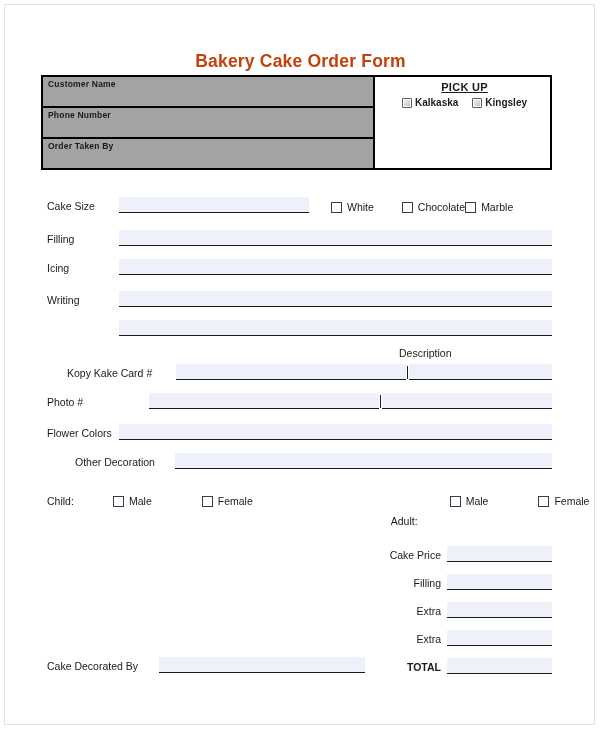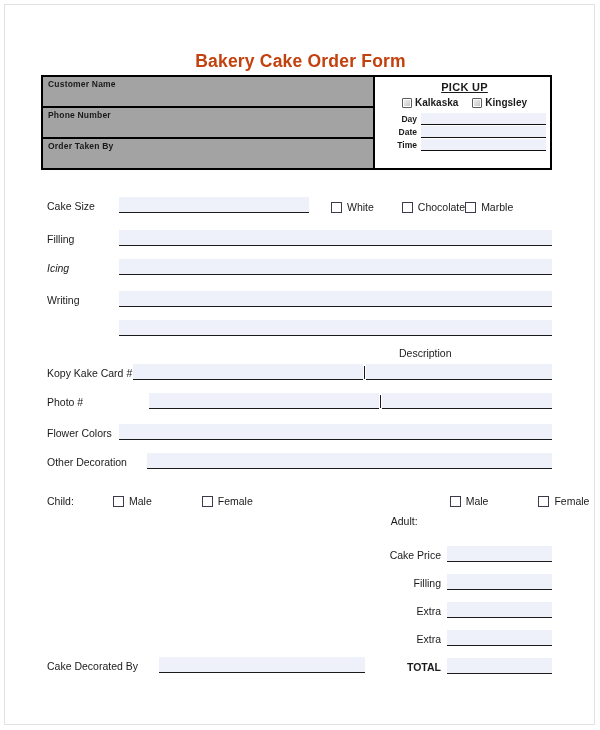--- a/index.html
+++ b/index.html
@@ -258,34 +258,20 @@
         <label class="loc">
           <span class="cb-bevel"></span>
           <span>Kalkaska</span>
         </label>
         <label class="loc">
           <span class="cb-bevel"></span>
           <span>Kingsley</span>
         </label>
       </div>
 
-      <div class="dt-rows">
-        <div class="dt-row">
-          <span class="dt-lbl">Day</span>
-          <span class="dt-line"></span>
-        </div>
-        <div class="dt-row">
-          <span class="dt-lbl">Date</span>
-          <span class="dt-line"></span>
-        </div>
-        <div class="dt-row">
-          <span class="dt-lbl">Time</span>
-          <span class="dt-line"></span>
-        </div>
-      </div>
     </div>
   </div>
 
   <div class="field-row" style="top:190px;">
     <span class="f-label" style="width:72px;">Cake Size</span>
     <span class="f-line" style="flex:0 0 190px; margin-right:22px;"></span>
 
     <label class="cb-opt" style="margin-right:28px;">
       <span class="cb-square"></span>
       <span>White</span>
@@ -299,57 +285,57 @@
       <span>Marble</span>
     </label>
   </div>
 
   <div class="field-row" style="top:223px;">
     <span class="f-label" style="width:72px;">Filling</span>
     <span class="f-line"></span>
   </div>
 
   <div class="field-row" style="top:252px;">
-    <span class="f-label" style="width:72px;font-style:italic;">Icing</span>
+    <span class="f-label" style="width:72px;">Icing</span>
     <span class="f-line"></span>
   </div>
 
   <div class="field-row" style="top:284px;">
     <span class="f-label" style="width:72px;">Writing</span>
     <span class="f-line"></span>
   </div>
 
   <div class="field-row" style="top:313px;">
     <span class="f-label" style="width:72px;"></span>
     <span class="f-line"></span>
   </div>
 
   <div class="desc-head" style="left:394px; top:342px;">Description</div>
 
   <div class="field-row" style="top:357px;">
-    <span class="f-label" style="width:86px;">Kopy Kake Card #</span>
+    <span class="f-label" style="width:109px;margin-left:20px;">Kopy Kake Card #</span>
     <span class="f-line" style="flex:0 0 230px;"></span>
     <span class="split-sep"></span>
     <span class="f-line"></span>
   </div>
 
   <div class="field-row" style="top:386px;">
     <span class="f-label" style="width:102px;">Photo #</span>
     <span class="f-line" style="flex:0 0 230px;"></span>
     <span class="split-sep"></span>
     <span class="f-line"></span>
   </div>
 
   <div class="field-row" style="top:417px;">
     <span class="f-label" style="width:72px;">Flower Colors</span>
     <span class="f-line"></span>
   </div>
 
   <div class="field-row" style="top:446px;">
-    <span class="f-label" style="width:100px;">Other Decoration</span>
+    <span class="f-label" style="width:100px;margin-left:28px;">Other Decoration</span>
     <span class="f-line"></span>
   </div>
 
   <div class="ca-row" style="top:488px;gap:20px;">
     <span class="ca-label" style="width:46px;">Child:</span>
     <label class="cb-opt" style="margin-right:30px;">
       <span class="cb-square"></span>
       <span>Male</span>
     </label>
     <label class="cb-opt">

